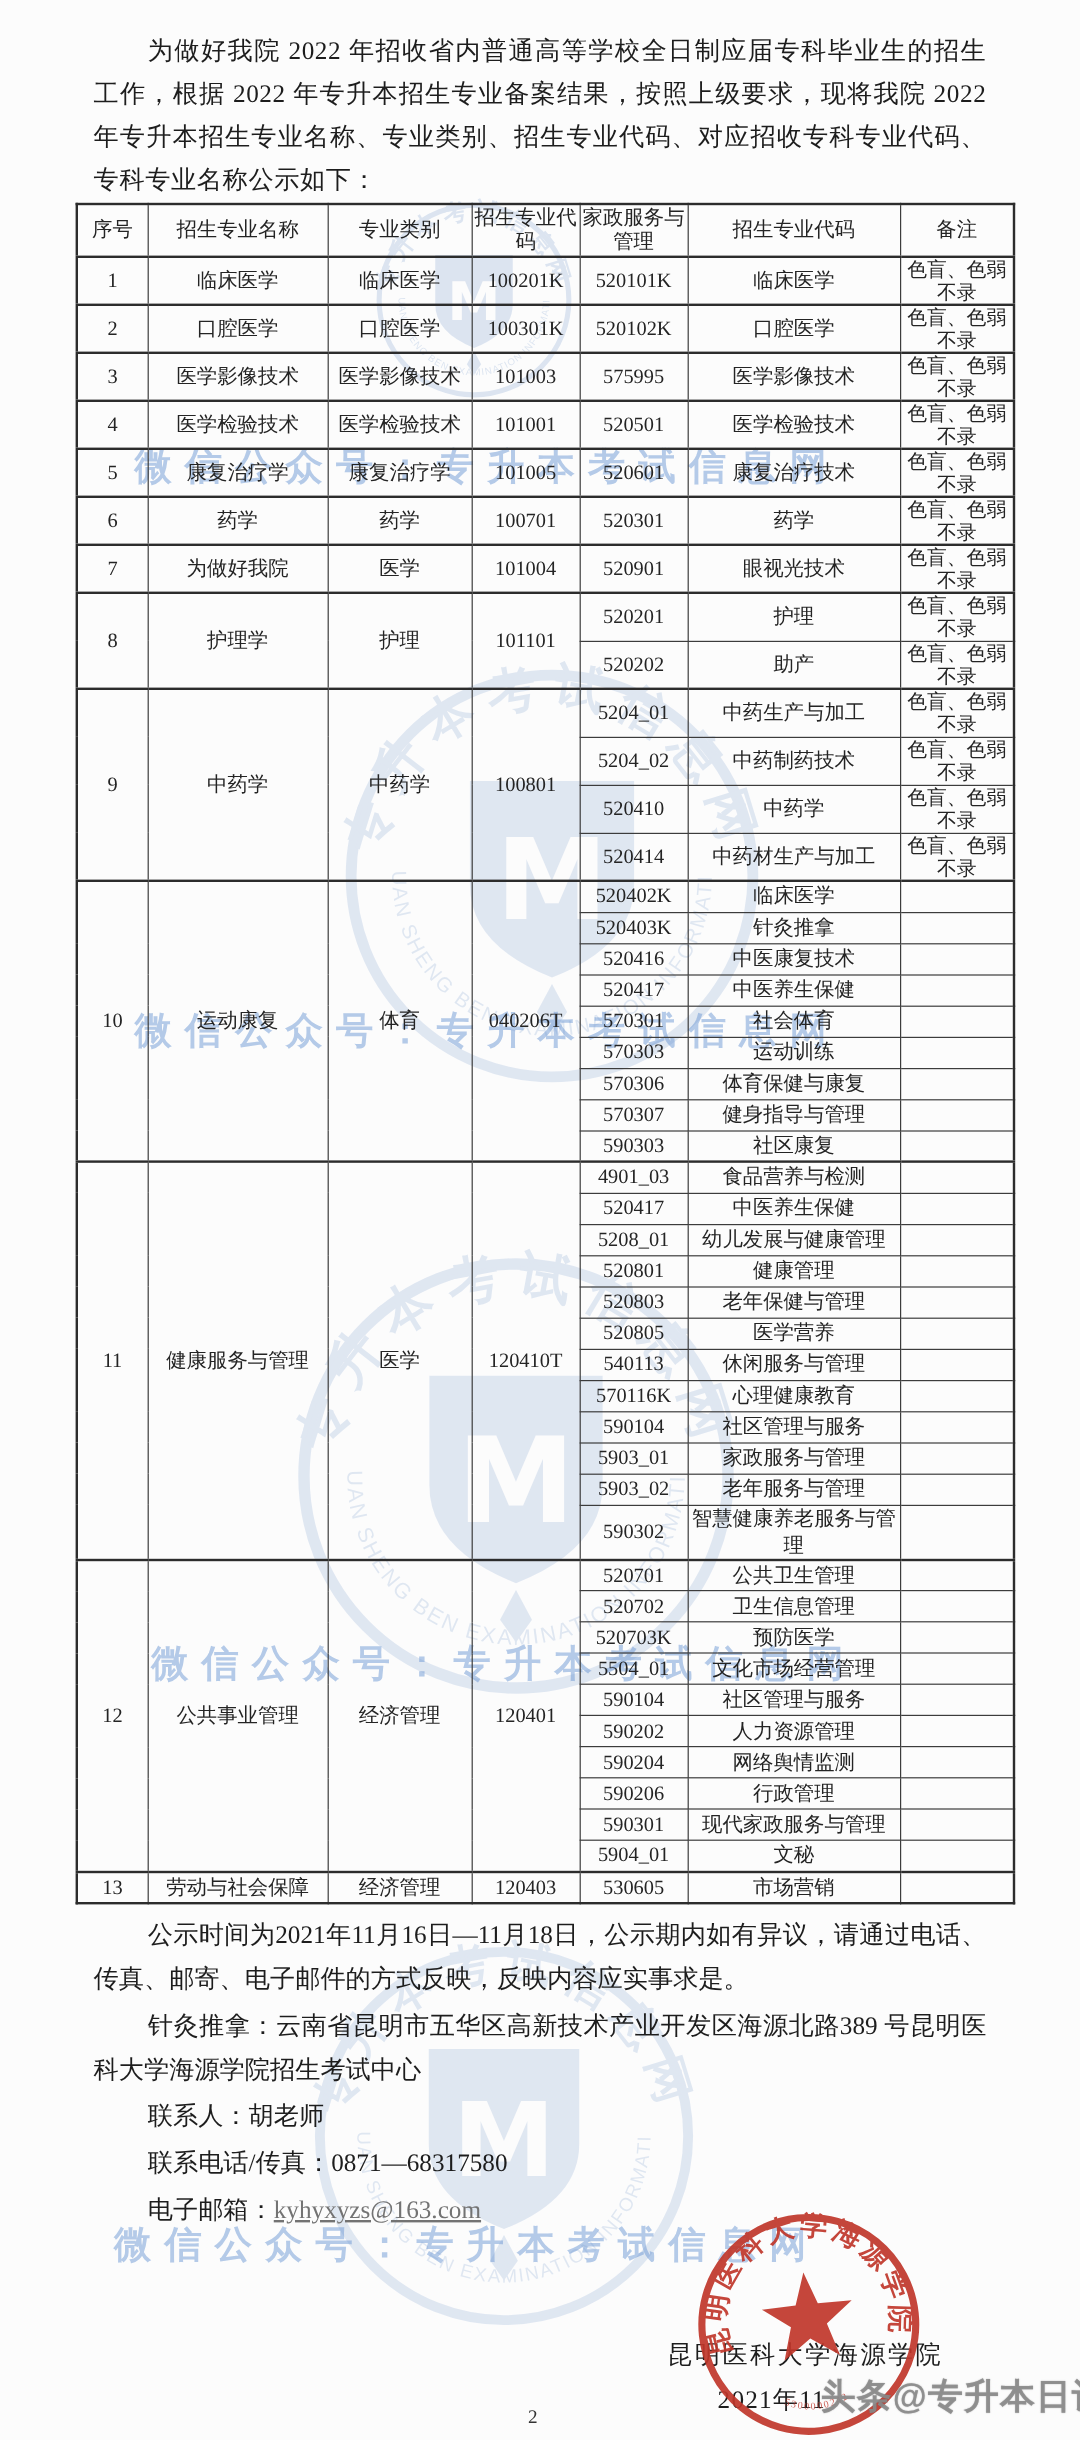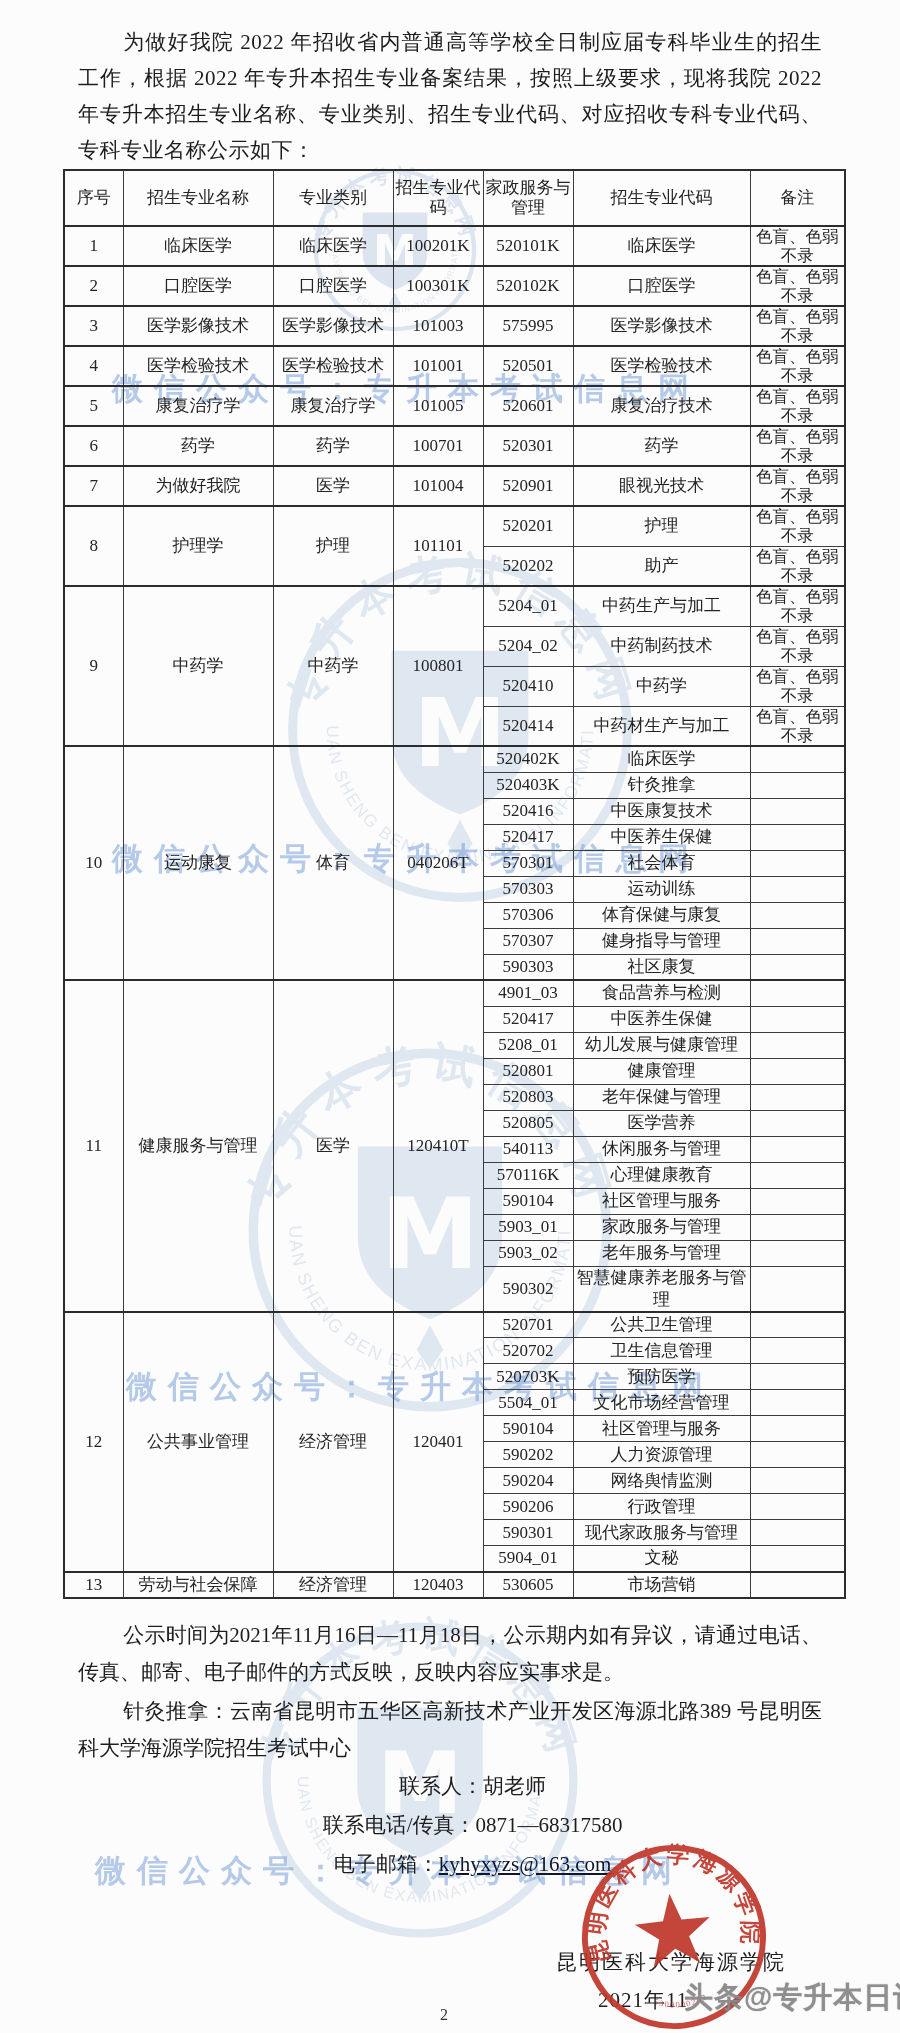--- a/index.html
+++ b/index.html
@@ -19,31 +19,31 @@
     position:relative;z-index:3;
     margin:1px 0 0 63px;border-collapse:collapse;table-layout:fixed;
     width:781px;
   }
   table.majors{border:2px solid #2c2c2c;}
   .majors th,.majors td{
     border:1px solid #3c3c3c;text-align:center;vertical-align:middle;
     font-size:17px;line-height:20px;padding:0 2px;color:#242424;
     overflow:hidden;font-weight:normal;
   }
-  .majors thead tr{height:56px;}
+  .majors thead tr{height:44px;}
   .majors tr.gs td{border-top-width:2px;border-top-color:#2c2c2c;}
   .majors td.rmk{font-size:16.5px;line-height:19px;}
   .majors td.compact{line-height:22px;}
   
   .f{margin:0 78px;width:744px;font-size:21px;line-height:37px;
      text-align:justify;text-indent:2.15em;position:relative;z-index:3;color:#1d1d1d;}
-  .f.first{margin-top:18px;}
+  .f.first{margin-top:7px;}
   .f.addr{margin-top:2px;}
-  .f.line{text-align:center;line-height:39px;}
-  a.email{color:#0f172a;text-decoration:underline;}
+  .f.line{text-align:left;line-height:39px;}
+  a.email{color:#737373;text-decoration:underline;}
   
   .wm{
     position:absolute;z-index:2;white-space:nowrap;
     font-family:"Liberation Sans","DejaVu Sans",sans-serif;
     font-weight:bold;font-size:31px;letter-spacing:11px;
     color:rgba(114,156,212,.52);
   }
   .logo{position:absolute;z-index:1;}
   .toutiao{
     position:absolute;z-index:6;left:684px;top:1978px;

